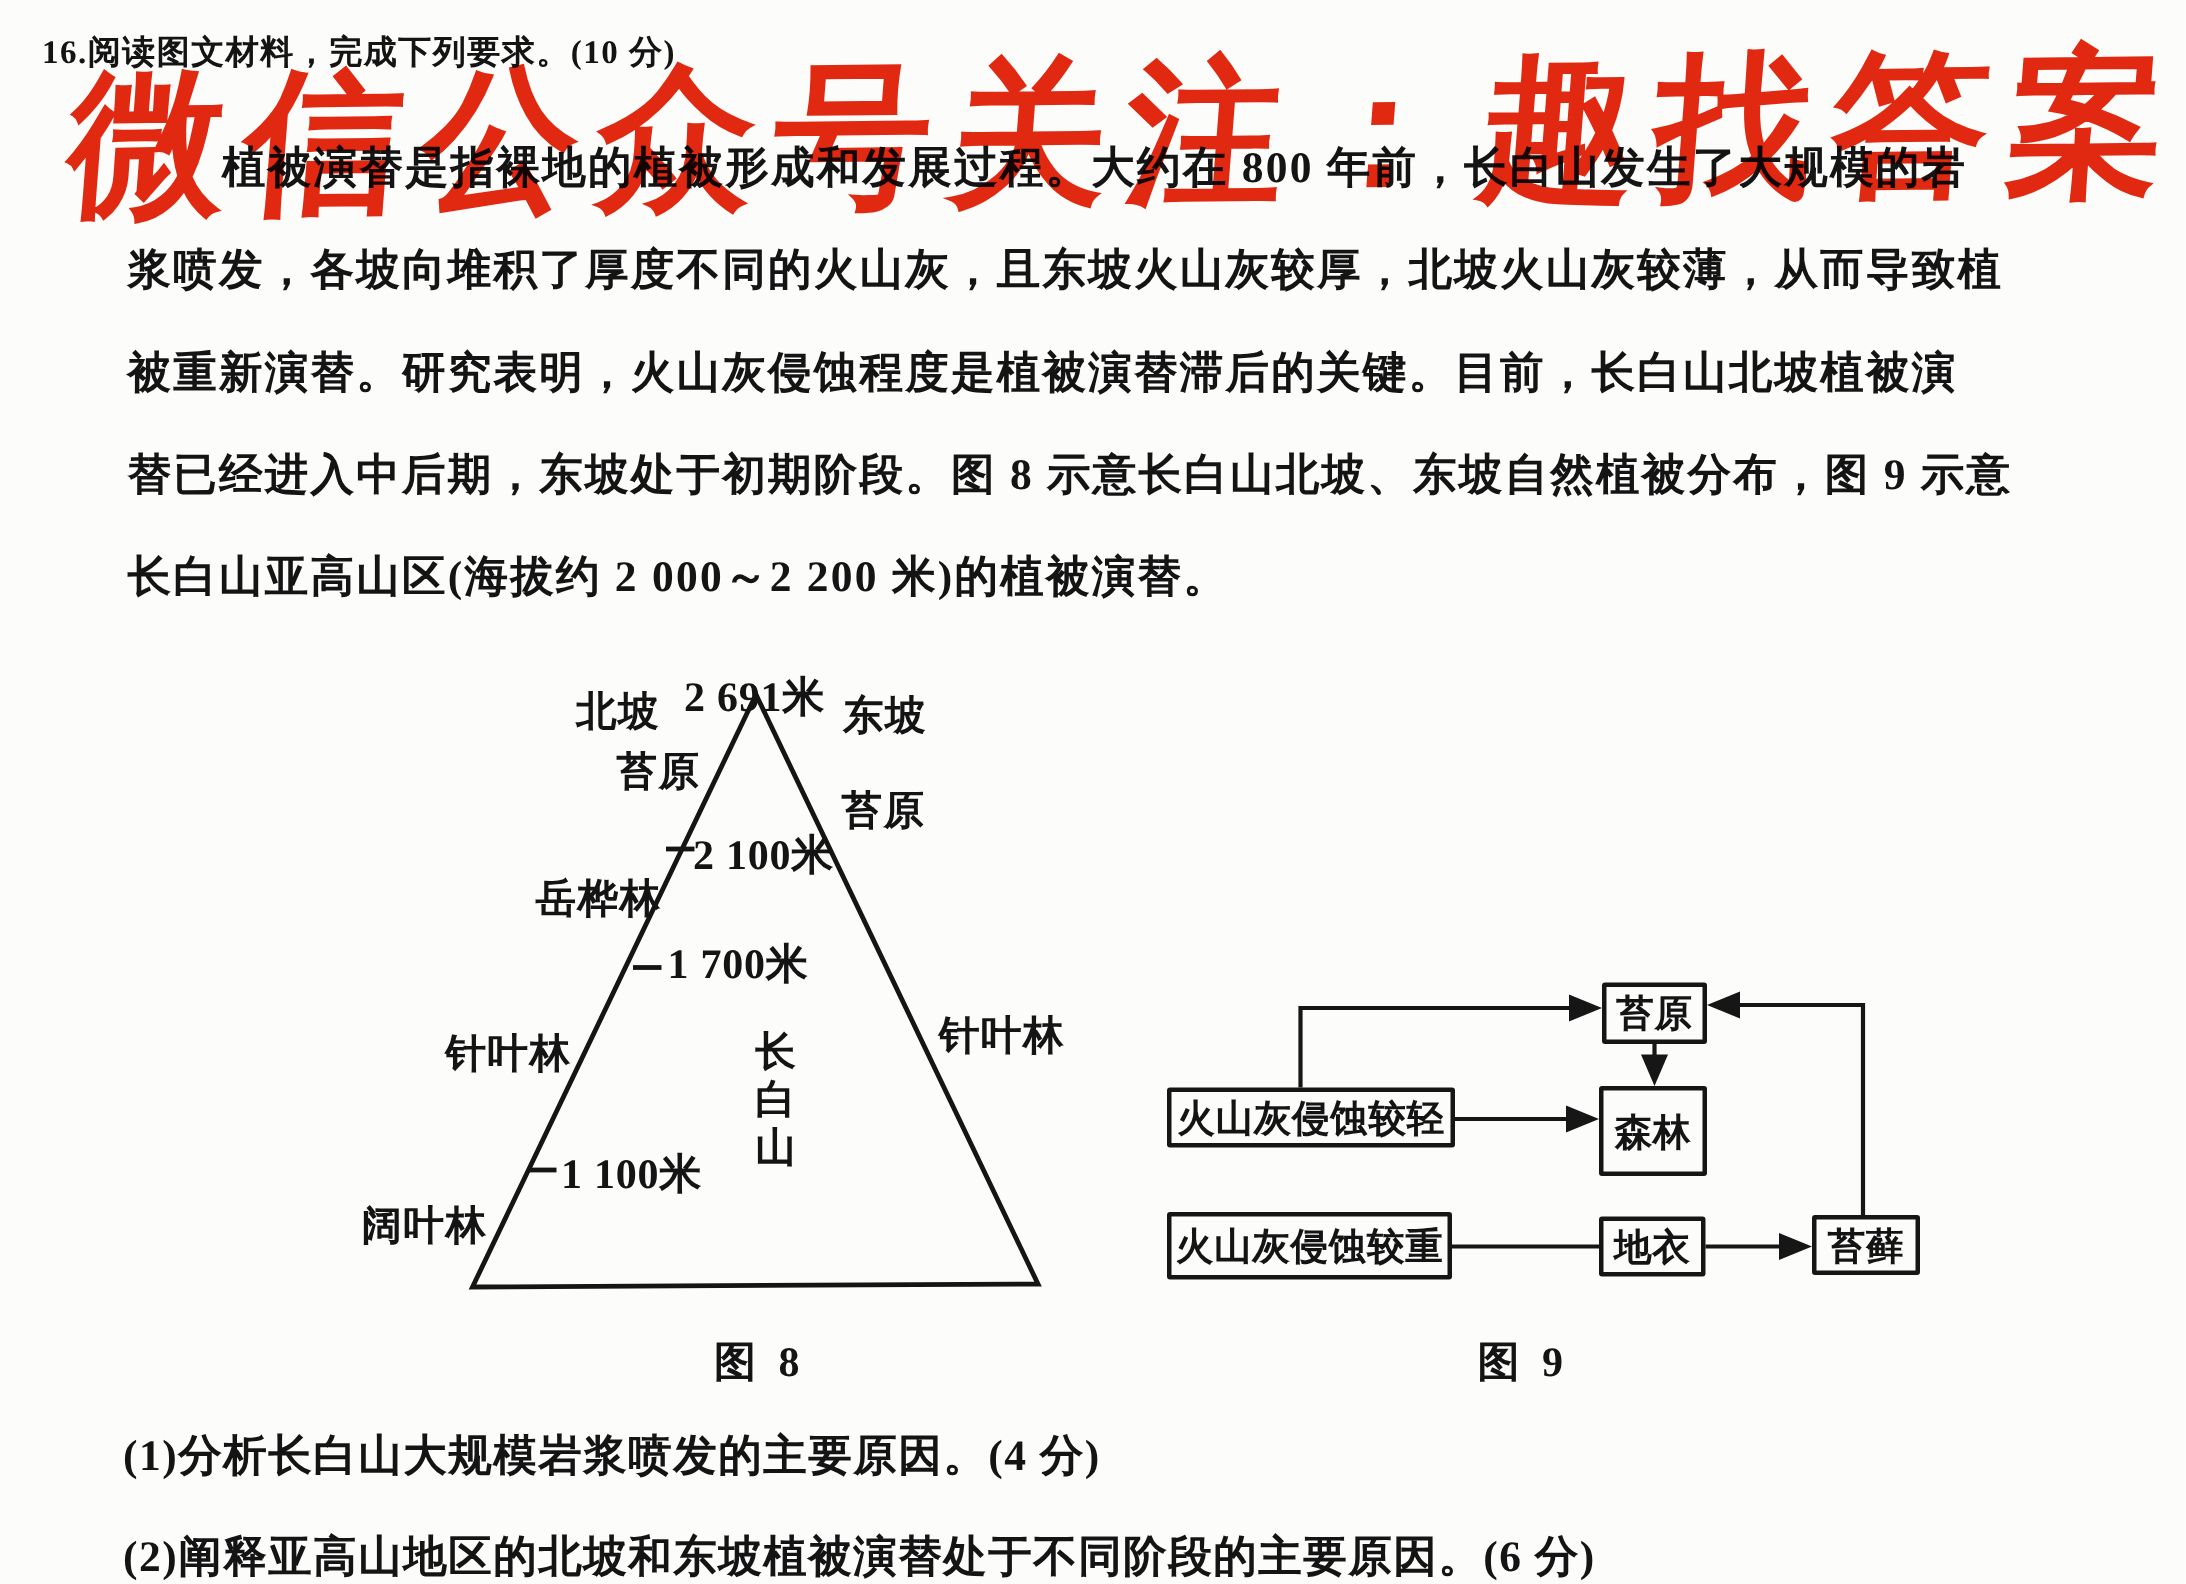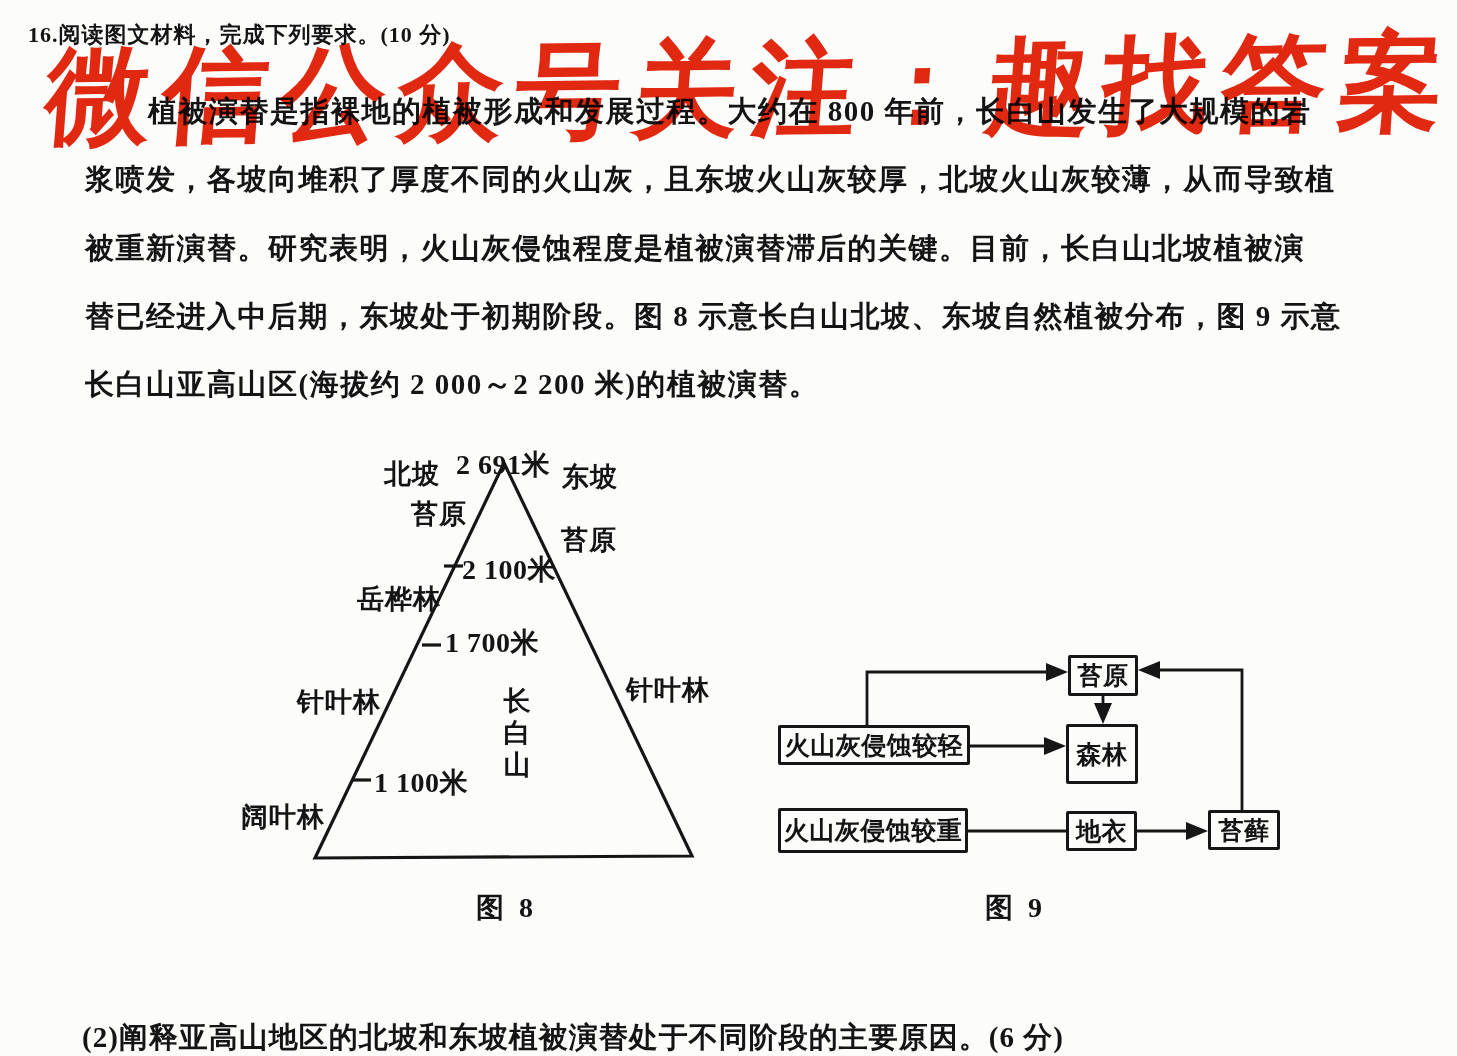--- a/index.html
+++ b/index.html
@@ -89,20 +89,21 @@
   <div class="flabel fcaption" style="left:476px;top:889px;">图 8</div>
 
   <div class="fbox" style="left:778px;top:808px;width:190px;height:45px;">火山灰侵蚀较重</div>
   <div class="fbox" style="left:778px;top:725px;width:192px;height:40px;">火山灰侵蚀较轻</div>
   <div class="fbox" style="left:1068px;top:655px;width:70px;height:41px;">苔原</div>
   <div class="fbox" style="left:1066px;top:724px;width:72px;height:60px;">森林</div>
   <div class="fbox" style="left:1066px;top:811px;width:71px;height:40px;">地衣</div>
   <div class="fbox" style="left:1208px;top:810px;width:72px;height:40px;">苔藓</div>
   <div class="flabel fcaption" style="left:985px;top:889px;">图 9</div>
 
+  <div class="abs qline" style="left:82px;top:951px;">(1)分析长白山大规模岩浆喷发的主要原因。(4 分)</div>
   <div class="abs qline" style="left:82px;top:1018px;">(2)阐释亚高山地区的北坡和东坡植被演替处于不同阶段的主要原因。(6 分)</div>
 
   <div class="watermark" style="color: rgb(227, 33, 9);">
       <span>微</span>
       <span>信</span>
       <span>公</span>
       <span>众</span>
       <span>号</span>
       <span>关</span>
       <span>注</span>

